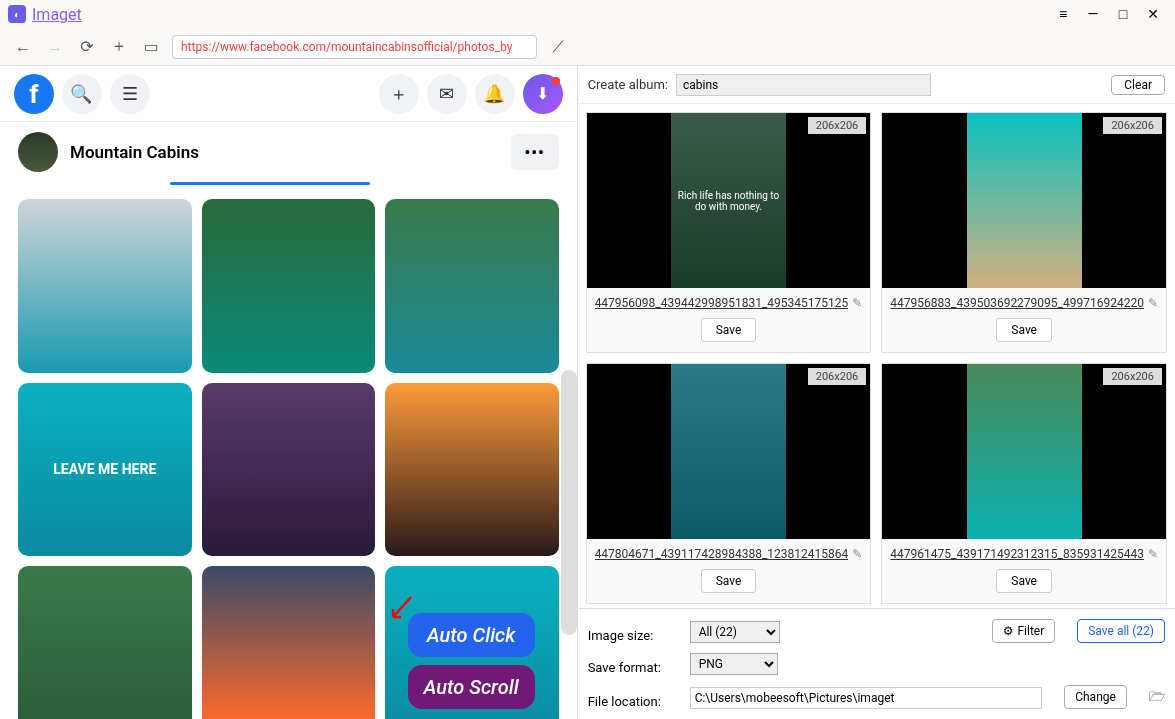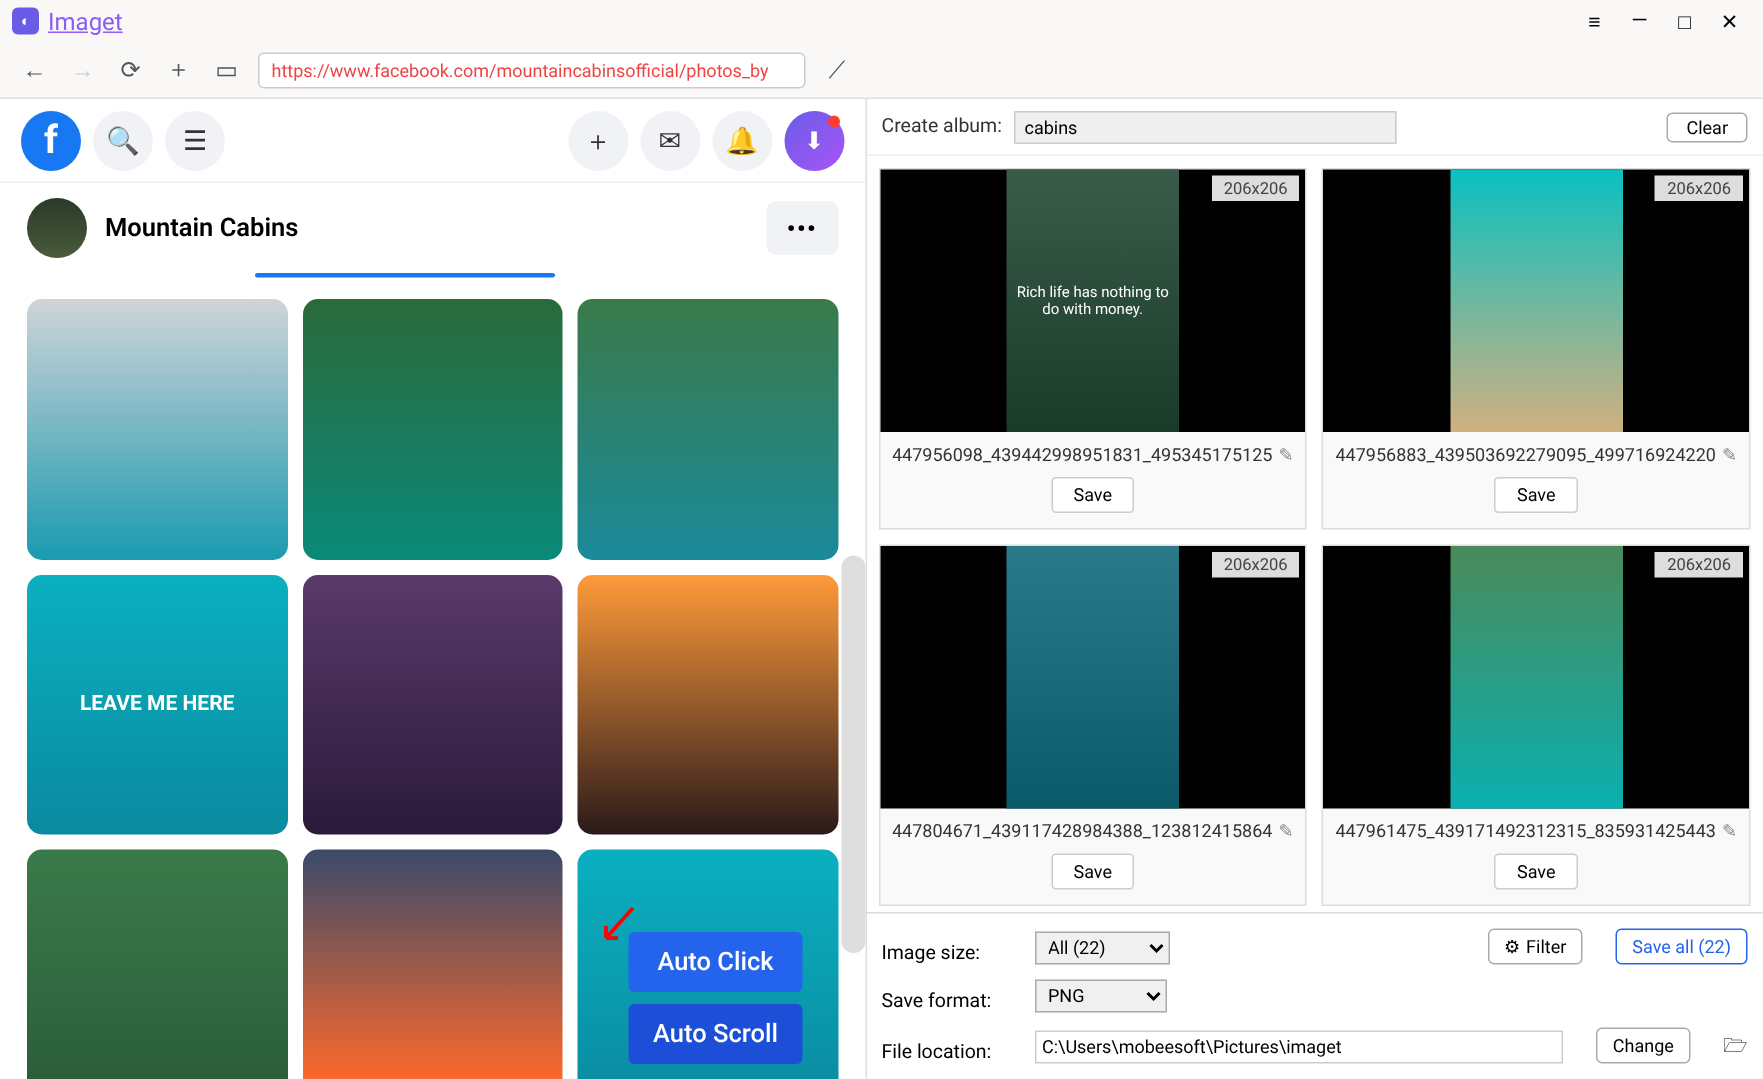--- a/index.html
+++ b/index.html
@@ -24,37 +24,37 @@
 .app-btn::after { content: ''; position: absolute; top: 3px; right: 3px; width: 8px; height: 8px; background: #ff3b30; border-radius: 50%; }
 .page-header { display: flex; align-items: center; padding: 10px 18px; gap: 12px; }
 .page-avatar { width: 40px; height: 40px; border-radius: 50%; background: linear-gradient(#2a3a2a, #4a5a3a); }
 .page-name { font-size: 17px; font-weight: 600; flex: 1; }
 .page-menu { width: 48px; height: 36px; background: #f0f2f5; border-radius: 6px; display: flex; align-items: center; justify-content: center; cursor: pointer; font-weight: bold; letter-spacing: 1px; }
 .tab-indicator { height: 3px; background: #1877f2; width: 200px; margin-left: 170px; border-radius: 2px; }
 .photo-grid-wrap { flex: 1; overflow: auto; position: relative; padding: 14px 18px; }
 .photo-grid { display: grid; grid-template-columns: repeat(3, 1fr); gap: 10px; }
 .photo-tile { aspect-ratio: 1; border-radius: 10px; background: #888; position: relative; overflow: hidden; cursor: pointer; display: flex; align-items: center; justify-content: center; color: #fff; font-weight: bold; font-size: 14px; text-align: center; padding: 8px; }
 .floating-btns { position: absolute; right: 42px; bottom: 10px; display: flex; flex-direction: column; gap: 8px; }
-.float-btn { padding: 10px 16px; border-radius: 4px; color: #fff; font-size: 17px; font-weight: 500; cursor: pointer; border: none; }
+.float-btn { padding: 10px 16px; border-radius: 14px; color: #fff; font-size: 20px; font-weight: 500; cursor: pointer; border: none; font-style: italic; }
 .btn-click { background: #2463eb; }
-.btn-scroll { background: #1d4ed8; }
+.btn-scroll { background: #701a75; }
 .arrow { position: absolute; left: -25px; top: -18px; width: 30px; height: 30px; }
 .right-pane { flex: 1; display: flex; flex-direction: column; background: #fff; }
 .album-row { height: 38px; display: flex; align-items: center; padding: 0 10px; gap: 8px; border-bottom: 1px solid #eee; }
 .album-row label { font-size: 13px; color: #333; }
 .album-input { width: 255px; height: 22px; border: 1px solid #ccc; background: #efefef; padding: 0 6px; font-size: 12px; }
 .clear-btn { margin-left: auto; padding: 2px 12px; border: 1px solid #aaa; border-radius: 4px; background: #fff; font-size: 12px; cursor: pointer; }
 .thumbs-area { flex: 1; overflow: auto; padding: 8px; background: #fff; }
 .thumbs-grid { display: grid; grid-template-columns: 1fr 1fr; gap: 10px; }
 .thumb-card { border: 1px solid #ddd; background: #f9f9f9; }
 .thumb-img { height: 175px; background: #000; position: relative; display: flex; align-items: center; justify-content: center; }
 .thumb-inner { width: 115px; height: 100%; background: #5a8a6a; display: flex; align-items: center; justify-content: center; color: #fff; font-size: 10px; text-align: center; padding: 4px; }
 .dim-badge { position: absolute; top: 4px; right: 4px; background: #ddd; color: #444; font-size: 11px; padding: 2px 8px; }
 .thumb-name-row { display: flex; align-items: center; padding: 8px; gap: 4px; font-size: 12px; color: #333; }
-.thumb-name { flex: 1; overflow: hidden; text-overflow: ellipsis; white-space: nowrap; }
+.thumb-name { flex: 1; overflow: hidden; text-overflow: ellipsis; white-space: nowrap; text-decoration: underline; }
 .edit-icon { cursor: pointer; color: #888; }
 .save-btn { display: block; margin: 0 auto 10px; padding: 4px 14px; border: 1px solid #ccc; background: #fff; font-size: 12px; border-radius: 3px; cursor: pointer; }
 .bottom-controls { border-top: 1px solid #ddd; padding: 10px; display: flex; flex-direction: column; gap: 10px; font-size: 13px; }
 .ctrl-row { display: flex; align-items: flex-end; gap: 22px; }
 .ctrl-row label { width: 80px; }
 .select { border: 1px solid #aaa; padding: 2px 4px; font-size: 12px; background: #f0f0f0; }
 .filter-btn, .saveall-btn, .change-btn { border: 1px solid #aaa; background: #fff; padding: 4px 10px; font-size: 12px; border-radius: 4px; cursor: pointer; display: flex; align-items: center; gap: 4px; }
 .saveall-btn { color: #2463eb; border-color: #2463eb; }
 .loc-input { flex: 1; border: 1px solid #ccc; padding: 3px 4px; font-size: 12px; background: #fff; }
 .scrollbar-v { position: absolute; right: 0; top: 185px; width: 16px; height: 265px; background: #ddd; border-radius: 8px; }

